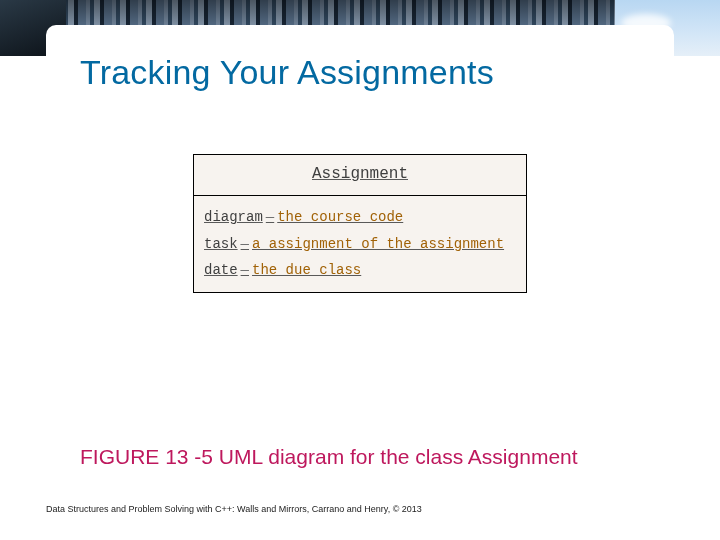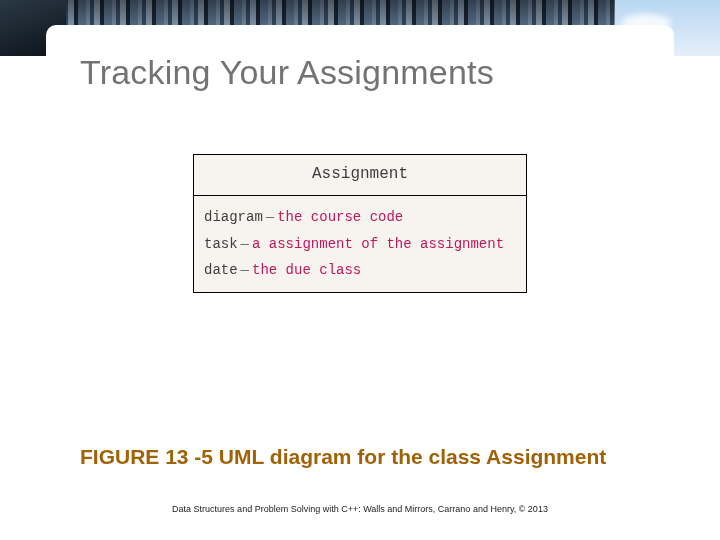--- a/index.html
+++ b/index.html
@@ -67,76 +67,76 @@
     bottom: 0;
     background: #fff;
     border-radius: 10px 10px 0 0;
     box-shadow: 0 1px 0 rgba(0,0,0,0.08);
     z-index: 2;
     padding-top: 28px;
   }
 
   .slide-title {
     font-size: 34px;
-    color: #737373;
+    color: #0369a1;
     margin: 0 0 0 34px;
     font-weight: 400;
     letter-spacing: 0.2px;
   }
 
   .uml-wrap {
     width: 100%;
     display: flex;
     justify-content: center;
     margin-top: 62px;
   }
 
   .uml-box {
     width: 332px;
     border: 1px solid #000;
     background: #f7f3ef;
     font-family: "Courier New", Courier, monospace;
     font-size: 14px;
     color: #595959;
+    text-decoration: underline;
   }
   .uml-row {
     padding: 8px 10px;
   }
   .uml-row + .uml-row {
     border-top: 1px solid #000;
   }
   .uml-name {
     text-align: center;
     font-size: 16px;
     color: #3f3f3f;
     padding: 10px 10px 12px 10px;
   }
   .uml-attrs, .uml-ops {
     line-height: 1.9;
   }
   .term { color: #3f3f3f; }
   .dash { padding: 0 3px; color: #707070; }
-  .desc { color: #be185d; }
+  .desc { color: #a16207; }
 
   .caption {
     position: absolute;
     left: 0; right: 0;
     top: 420px;
     text-align: left;
     padding-left: 34px;
     font-size: 21px;
-    color: #a16207;
-    font-weight: bold;
+    color: #be185d;
   }
 
   .footer-credit {
     position: absolute;
     left: 0; right: 0;
     bottom: 26px;
-    text-align: center;
+    text-align: left;
     font-size: 9px;
     color: #222;
   }
 </style>
 </head>
 <body>
 
 <div class="bg-strip"></div>
 <div class="bg-left-dark"></div>
 <div class="bg-sky"></div>

